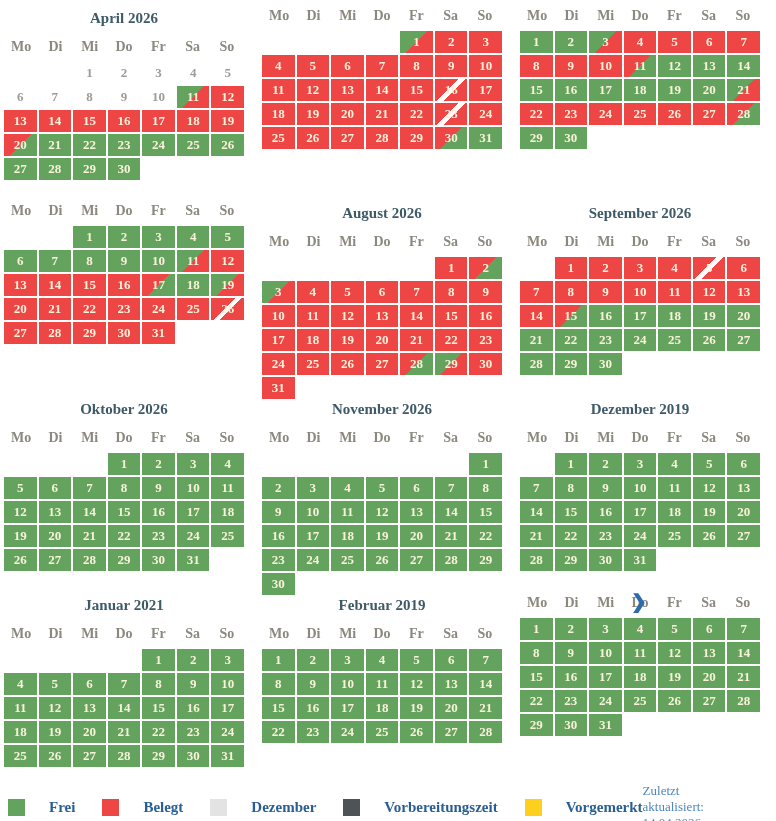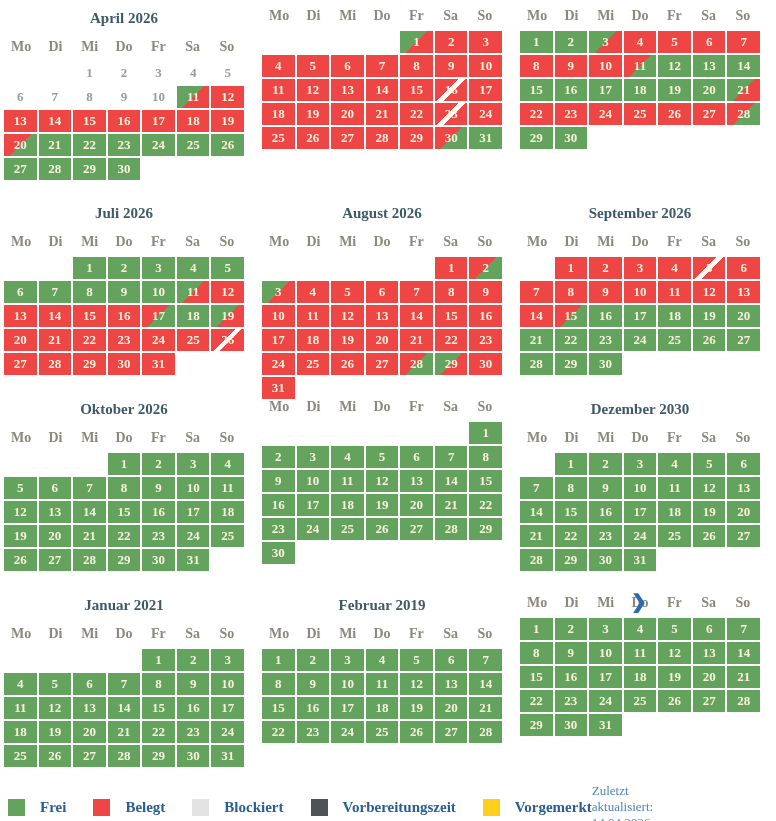--- a/index.html
+++ b/index.html
@@ -22,21 +22,21 @@
   .cell.free { background:var(--c-free); }
   .cell.booked { background:var(--c-booked); }
   .cell.arrival { background:linear-gradient(135deg, var(--c-free) 49.5%, var(--c-booked) 50.5%); }
   .cell.departure { background:linear-gradient(135deg, var(--c-booked) 49.5%, var(--c-free) 50.5%); }
   .cell.change { background:linear-gradient(135deg, var(--c-booked) 0 44%, #ffffff 44% 56%, var(--c-booked) 56% 100%); }
   .next-arrow { position:absolute; top:592px; right:9px; font-size:19px; font-weight:bold;
     color:var(--c-nav); cursor:pointer; line-height:1; }
   .footer-bar { display:flex; justify-content:space-between; align-items:center;
     margin:16px 14px 0 4px; }
   .legend { display:flex; align-items:center; gap:27px; }
-  .legend-item { display:flex; align-items:flex-end; gap:15px; }
+  .legend-item { display:flex; align-items:flex-end; gap:24px; }
   .legend-swatch { width:17px; height:17px; display:inline-block; }
   .legend-label { font-size:15px; font-weight:bold; color:var(--c-legend_text); }
   .updated { font-size:13px; color:var(--c-footer_text); }
 </style>
 </head>
 <body>
 
 <div class="page">
   <div class="months-grid">
       <div class="month">
@@ -164,21 +164,20 @@
           <div class="cell booked">24</div>
           <div class="cell booked">25</div>
           <div class="cell booked">26</div>
           <div class="cell booked">27</div>
           <div class="cell departure">28</div>
           <div class="cell free">29</div>
           <div class="cell free">30</div>
         </div>
       </div>
       <div class="month">
-        <div class="month-title">Juli 2026</div>
         <div class="weekdays">
           <span>Mo</span>
           <span>Di</span>
           <span>Mi</span>
           <span>Do</span>
           <span>Fr</span>
           <span>Sa</span>
           <span>So</span>
         </div>
         <div class="days">
@@ -343,20 +342,21 @@
           <div class="cell free">25</div>
           <div class="cell free">26</div>
           <div class="cell free">27</div>
           <div class="cell free">28</div>
           <div class="cell free">29</div>
           <div class="cell free">30</div>
           <div class="cell free">31</div>
         </div>
       </div>
       <div class="month">
+        <div class="month-title">November 2026</div>
         <div class="weekdays">
           <span>Mo</span>
           <span>Di</span>
           <span>Mi</span>
           <span>Do</span>
           <span>Fr</span>
           <span>Sa</span>
           <span>So</span>
         </div>
         <div class="days">
@@ -386,21 +386,21 @@
           <div class="cell free">24</div>
           <div class="cell free">25</div>
           <div class="cell free">26</div>
           <div class="cell free">27</div>
           <div class="cell free">28</div>
           <div class="cell free">29</div>
           <div class="cell free">30</div>
         </div>
       </div>
       <div class="month">
-        <div class="month-title">Dezember 2030</div>
+        <div class="month-title">Dezember 2019</div>
         <div class="weekdays">
           <span>Mo</span>
           <span>Di</span>
           <span>Mi</span>
           <span>Do</span>
           <span>Fr</span>
           <span>Sa</span>
           <span>So</span>
         </div>
         <div class="days">
@@ -577,21 +577,21 @@
         <span class="legend-item">
           <span class="legend-swatch" style="background: rgb(99, 163, 94);"></span>
           <span class="legend-label">Frei</span>
         </span>
         <span class="legend-item">
           <span class="legend-swatch" style="background: rgb(238, 69, 69);"></span>
           <span class="legend-label">Belegt</span>
         </span>
         <span class="legend-item">
           <span class="legend-swatch" style="background: rgb(227, 227, 227);"></span>
-          <span class="legend-label">Blockiert</span>
+          <span class="legend-label">Dezember</span>
         </span>
         <span class="legend-item">
           <span class="legend-swatch" style="background: rgb(77, 83, 87);"></span>
           <span class="legend-label">Vorbereitungszeit</span>
         </span>
         <span class="legend-item">
           <span class="legend-swatch" style="background: rgb(253, 208, 30);"></span>
           <span class="legend-label">Vorgemerkt</span>
         </span>
       </div>

